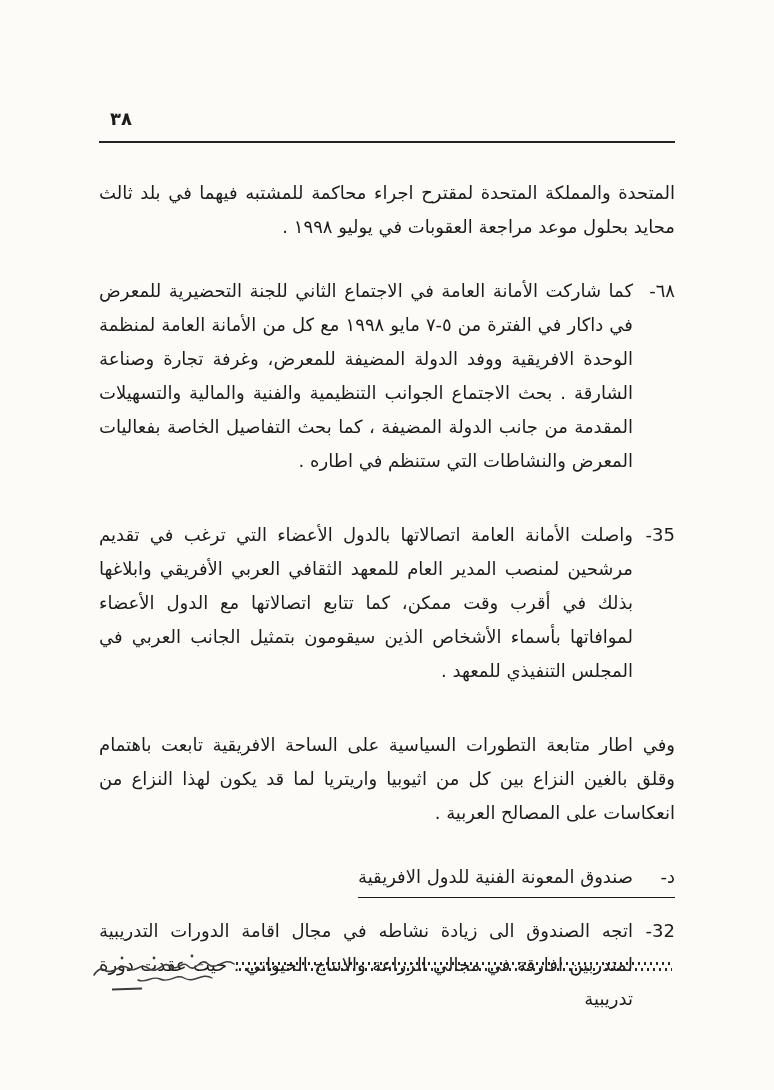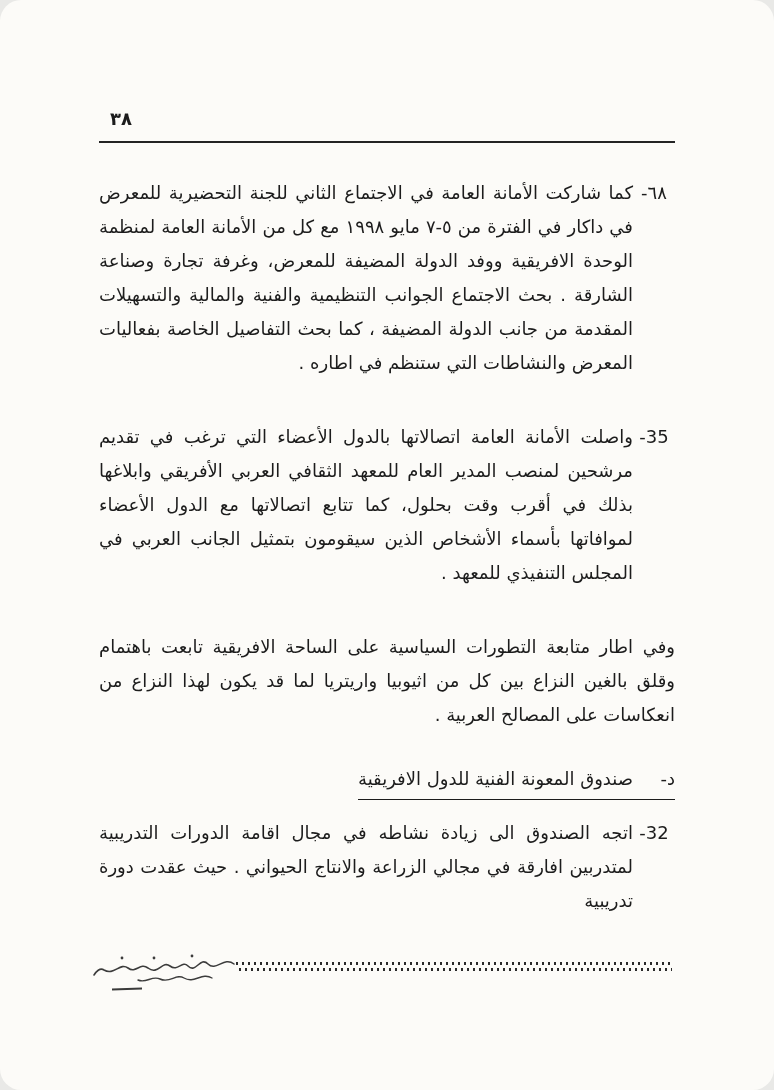--- a/index.html
+++ b/index.html
@@ -10,21 +10,20 @@
   .page {
     position: relative;
     width: 774px;
     height: 1090px;
     margin: 0 auto;
     background: #fcfbf8;
     color: #1c1c1c;
     font-family: "DejaVu Sans", sans-serif;
     overflow: hidden;
     box-sizing: border-box;
-    border-radius: 21px;
   }
   
   .page-number {
     position: absolute;
     top: 108px;
     left: 110px;
     font-size: 18px;
     font-weight: bold;
     letter-spacing: 1px;
     direction: rtl;
@@ -49,21 +48,21 @@
     text-align: justify;
   }
   .para { margin: 0 0 30px 0; }
   .para.numbered {
     display: flex;
     flex-direction: row; 
   }
   .para-num {
     flex: 0 0 42px;
     white-space: nowrap;
-    text-align: center;
+    text-align: right;
   }
   .para-text { flex: 1 1 auto; }
   .para.gap-large { margin-bottom: 40px; }
   
   .section-heading {
     display: flex;
     flex-direction: row;
     margin: 0 0 16px 0;
     font-size: 18px;
   }
@@ -114,29 +113,32 @@
 </head>
 <body>
 
 <div class="page">
 
   <div class="page-number">٣٨</div>
   <div class="header-rule"></div>
 
   <div class="content" dir="rtl">
 
+    <p class="para">
+      <span class="para-text">المتحدة والمملكة المتحدة لمقترح اجراء محاكمة للمشتبه فيهما في بلد ثالث محايد بحلول موعد مراجعة العقوبات في يوليو ١٩٩٨ .</span>
+    </p>
 
     <div class="para numbered gap-large">
       <span class="para-num">٦٨-</span>
       <span class="para-text">كما شاركت الأمانة العامة في الاجتماع الثاني للجنة التحضيرية للمعرض في داكار في الفترة من ٥-٧ مايو ١٩٩٨ مع كل من الأمانة العامة لمنظمة الوحدة الافريقية ووفد الدولة المضيفة للمعرض، وغرفة تجارة وصناعة الشارقة . بحث الاجتماع الجوانب التنظيمية والفنية والمالية والتسهيلات المقدمة من جانب الدولة المضيفة ، كما بحث التفاصيل الخاصة بفعاليات المعرض والنشاطات التي ستنظم في اطاره .</span>
     </div>
 
     <div class="para numbered gap-large">
       <span class="para-num">35-</span>
-      <span class="para-text">واصلت الأمانة العامة اتصالاتها بالدول الأعضاء التي ترغب في تقديم مرشحين لمنصب المدير العام للمعهد الثقافي العربي الأفريقي وابلاغها بذلك في أقرب وقت بحلول، كما تتابع اتصالاتها مع الدول الأعضاء لموافاتها بأسماء الأشخاص الذين سيقومون بتمثيل الجانب العربي في المجلس التنفيذي للمعهد .</span>
+      <span class="para-text">واصلت الأمانة العامة اتصالاتها بالدول الأعضاء التي ترغب في تقديم مرشحين لمنصب المدير العام للمعهد الثقافي العربي الأفريقي وابلاغها بذلك في أقرب وقت ممكن، كما تتابع اتصالاتها مع الدول الأعضاء لموافاتها بأسماء الأشخاص الذين سيقومون بتمثيل الجانب العربي في المجلس التنفيذي للمعهد .</span>
     </div>
 
     <div class="para numbered">
       <span class="para-text">وفي اطار متابعة التطورات السياسية على الساحة الافريقية تابعت باهتمام وقلق بالغين النزاع بين كل من اثيوبيا واريتريا لما قد يكون لهذا النزاع من انعكاسات على المصالح العربية .</span>
     </div>
 
     <div class="section-heading">
       <span class="heading-marker">د-</span>
       <span class="heading-text">صندوق المعونة الفنية للدول الافريقية</span>
     </div>

